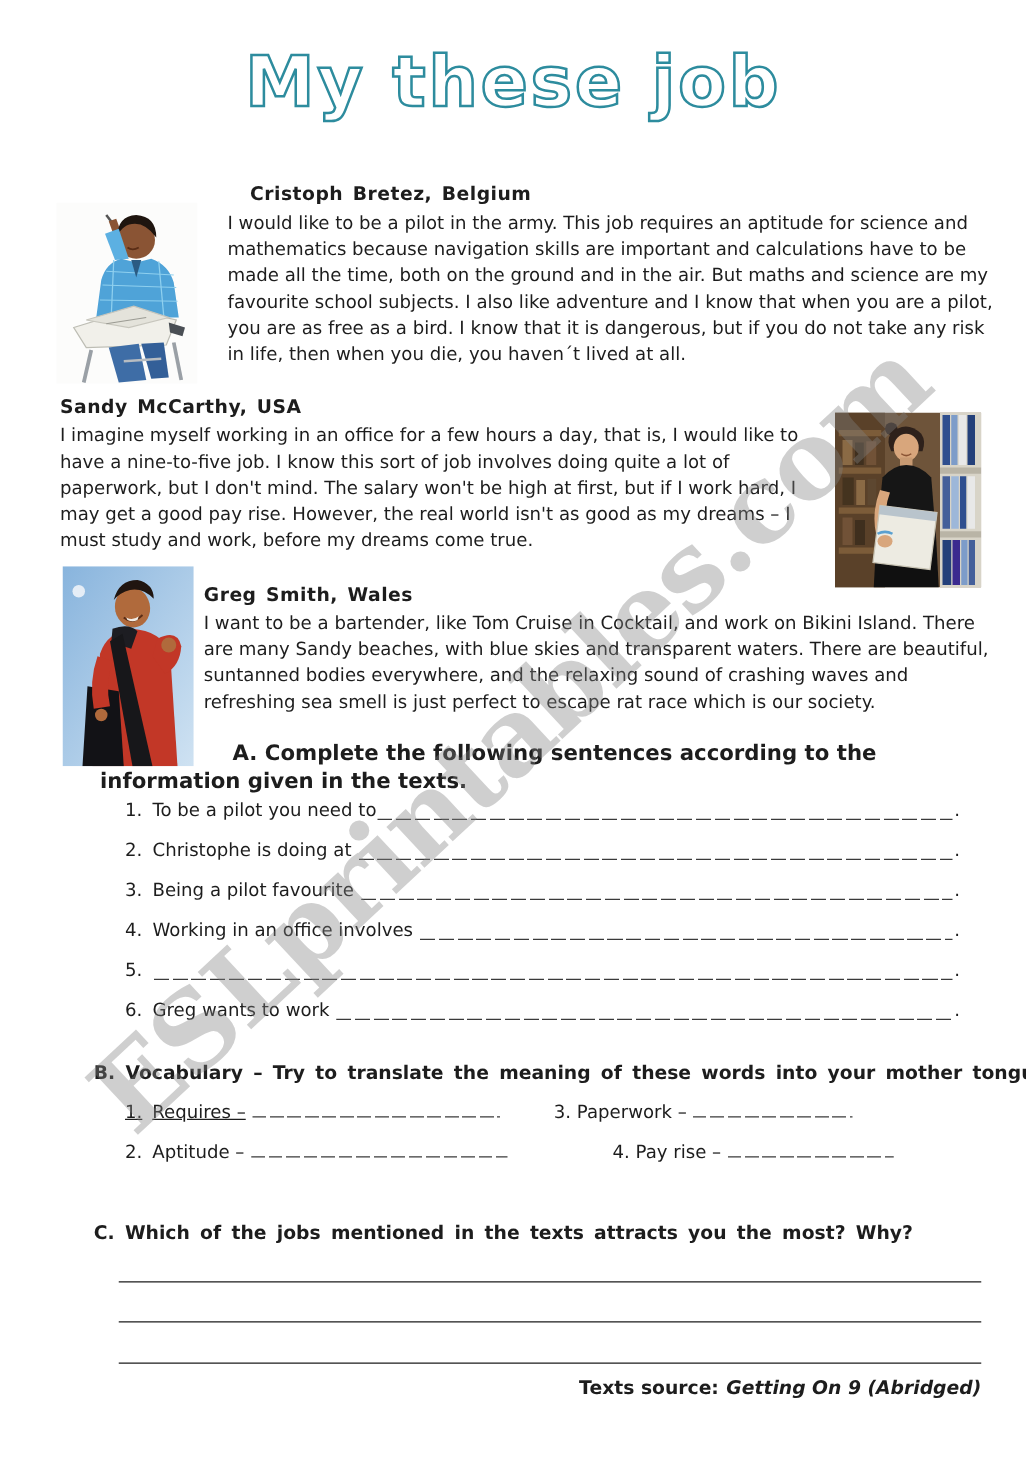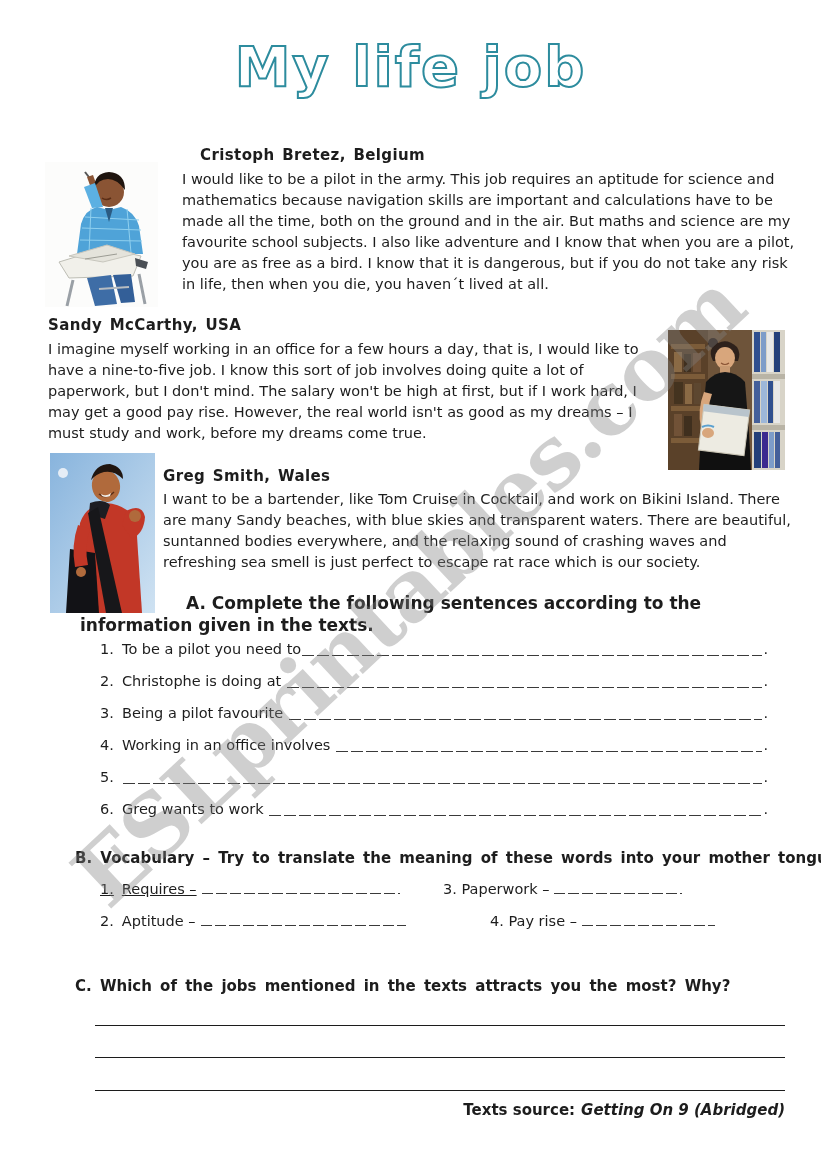--- a/index.html
+++ b/index.html
@@ -87,21 +87,21 @@
   
   .footer{position:absolute;right:36px;top:1101px;font-size:15px;font-weight:bold;white-space:nowrap;margin-left:12px;}
   .footer .src{font-style:italic;margin-left:6px;}
 </style>
 </head>
 <body>
 
 <div class="page">
 
   <div class="title-wrap">
-    <span class="title-text">My life job</span>
+    <span class="title-text">My these job</span>
   </div>
 
   <div class="watermark">ESLprintables.com</div>
 
   <span class="photo photo-student">
     <svg width="113" height="145" viewBox="0 0 113 145" xmlns="http://www.w3.org/2000/svg">
       <rect width="113" height="145" fill="#fcfcfb"></rect>
       <line x1="40" y1="10" x2="50" y2="23" stroke="#555" stroke-width="2"></line>
       <path d="M47 29 L42 15 L48 13 L53 27 Z" fill="#8a5434"></path>
       <ellipse cx="64" cy="30" rx="15" ry="15" fill="#8a5434"></ellipse>

